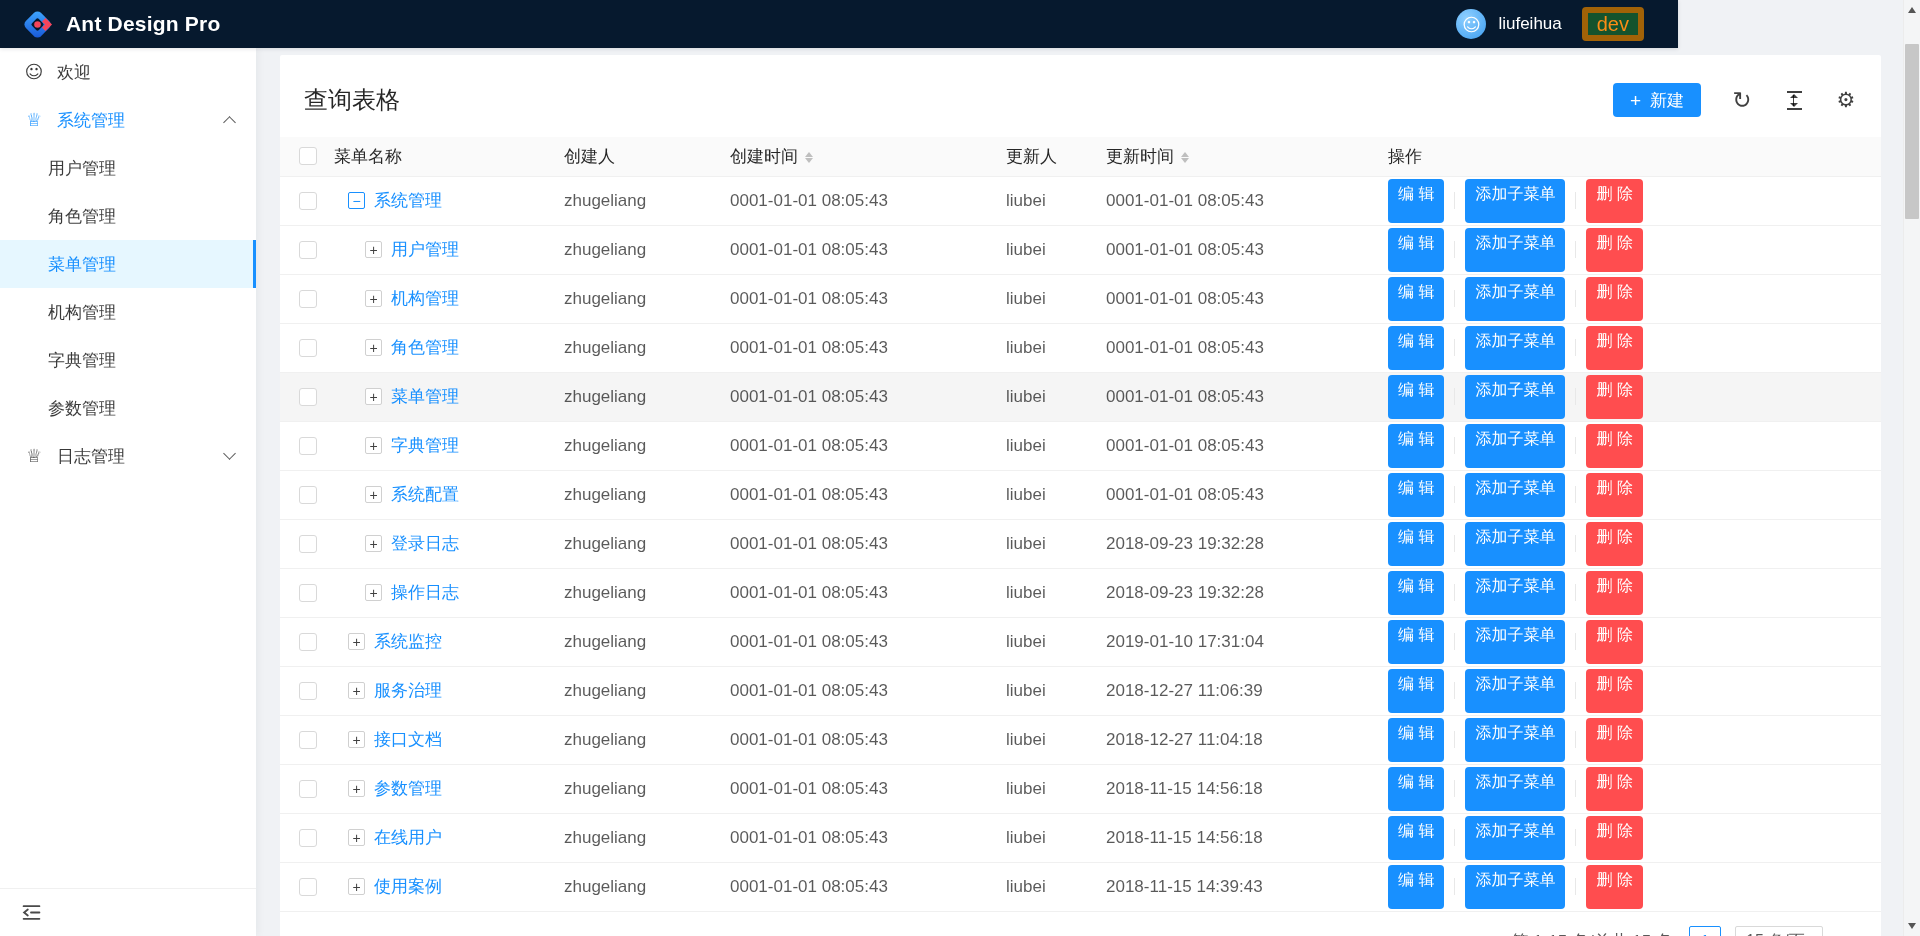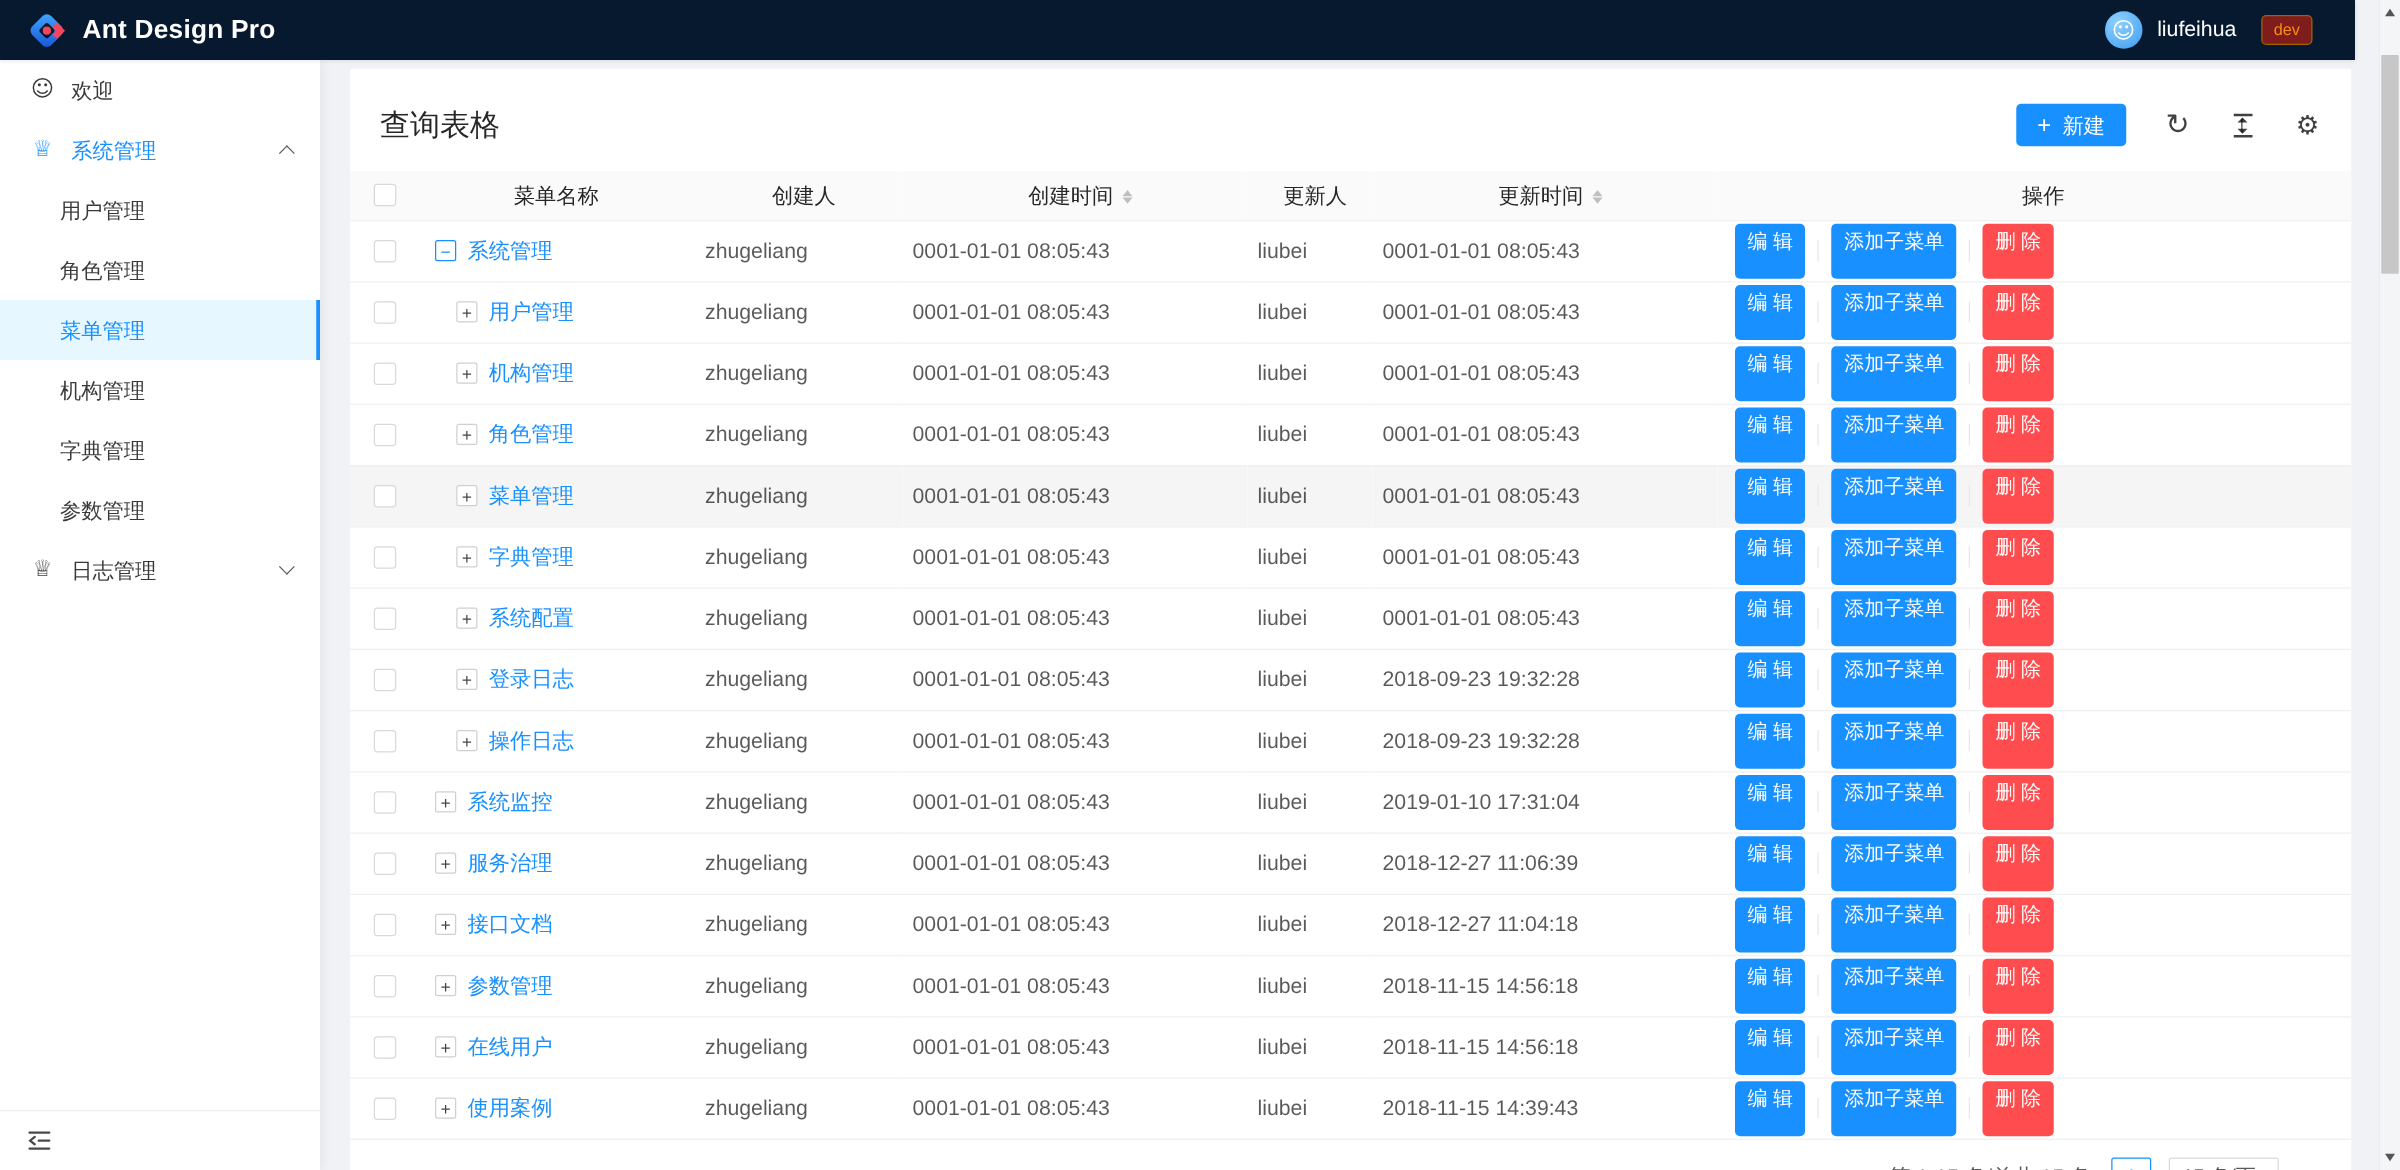--- a/index.html
+++ b/index.html
@@ -1,26 +1,26 @@
 <!DOCTYPE html>
 <html><head>
 <meta charset="utf-8">
 <style>
   *{box-sizing:border-box;margin:0;padding:0}
   html,body{width:1920px;height:936px;overflow:hidden}
   body{background:#f0f2f5;font-family:"Liberation Sans","DejaVu Sans",sans-serif;position:relative}
 
   
-  .app-header{position:absolute;top:0;left:0;width:1884px;height:48px;background:#06192e;display:flex;align-items:center;justify-content:space-between;z-index:5;box-shadow:0 1px 4px rgba(0,21,41,.12)}
+  .app-header{position:absolute;top:0;left:0;width:1678px;height:48px;background:#06192e;display:flex;align-items:center;justify-content:space-between;z-index:5;box-shadow:0 1px 4px rgba(0,21,41,.12)}
   .brand{display:flex;align-items:center;gap:13px;padding-left:22px}
   .brand-title{color:#fff;font-size:21px;font-weight:700;letter-spacing:.2px}
   .header-right{display:flex;align-items:center;gap:12px;padding-right:34px;height:48px}
   .avatar{width:30px;height:30px;border-radius:50%;background:radial-gradient(circle at 35% 30%,#8fd0ff,#3d9df0);color:#fff;display:flex;align-items:center;justify-content:center;font-family:"DejaVu Sans",sans-serif;font-size:18px}
   .user-name{color:#fff;font-size:17px}
-  .env-tag{margin-left:8px;background:#7f1d1d;border:1px solid #a16207;color:#fa8c16;font-size:13px;padding:1px 9px;border-radius:4px;line-height:20px}
+  .env-tag{margin-left:8px;background:#14532d;border:6px solid #a16207;color:#fa8c16;font-size:20px;padding:1px 9px;border-radius:4px;line-height:20px}
 
   
   .sider{position:absolute;top:48px;left:0;bottom:0;width:256px;background:#fff;box-shadow:2px 0 8px rgba(29,35,41,.05);z-index:3}
   .menu-item{height:48px;display:flex;align-items:center;font-size:17px;color:rgba(0,0,0,.78);cursor:pointer;position:relative}
   .menu-item.top{padding-left:24px;gap:13px}
   .menu-item.sub{padding-left:48px}
   .micon{font-family:"DejaVu Sans",sans-serif;font-size:18px;width:20px;text-align:center;line-height:1}
   .menu-item.active-title{color:#1890ff}
   .menu-item.active-title .micon{color:#1890ff}
   .menu-item.selected{background:#e6f7ff;color:#1890ff}
@@ -40,21 +40,21 @@
   .btn-new .plus{font-size:19px;font-weight:400;line-height:1}
   .tool-icon{margin-left:30px;color:rgba(0,0,0,.75);cursor:pointer;display:flex;align-items:center;justify-content:center;width:22px;height:22px}
   .glyph-icon{font-family:"DejaVu Sans",sans-serif;font-size:21px;line-height:1}
   .density-icon{width:15px;height:19px;border-top:2px solid rgba(0,0,0,.75);border-bottom:2px solid rgba(0,0,0,.75);position:relative}
   .density-icon::before{content:"";position:absolute;left:6px;top:2px;bottom:2px;width:1.8px;background:rgba(0,0,0,.75)}
   .density-icon::after{content:"";position:absolute;left:3.2px;top:1px;border-left:4.4px solid transparent;border-right:4.4px solid transparent;border-bottom:4.4px solid rgba(0,0,0,.75)}
   .density-icon .dn{position:absolute;left:3.2px;bottom:1px;border-left:4.4px solid transparent;border-right:4.4px solid transparent;border-top:4.4px solid rgba(0,0,0,.75)}
 
   
   table{width:100%;border-collapse:collapse;table-layout:fixed}
-  thead th{background:#fafafa;height:39px;font-size:17px;font-weight:500;color:rgba(0,0,0,.85);text-align:center;border-bottom:1px solid #f0f0f0;padding:0 0 0 8px;white-space:nowrap}
+  thead th{background:#fafafa;height:39px;font-size:17px;font-weight:500;color:rgba(0,0,0,.85);text-align:left;border-bottom:1px solid #f0f0f0;padding:0 0 0 8px;white-space:nowrap}
   th.c-sel{padding:0}
   th.c-name{padding-left:10px}
   th.c-act{padding-left:14px}
   tbody td{height:49px;border-bottom:1px solid #f0f0f0;font-size:17px;color:rgba(0,0,0,.65);padding:0 0 0 8px;white-space:nowrap;overflow:hidden}
   tbody td.c-sel{padding:0}
   tbody td.c-name{padding-left:24px}
   tbody td.c-act{padding-left:14px}
   tr.hover td{background:#f5f5f5}
   .checkbox{width:18px;height:18px;border:1.5px solid #d9d9d9;border-radius:3px;background:#fff;margin-left:19px;cursor:pointer}
   .sorter{display:inline-flex;flex-direction:column;margin-left:7px;vertical-align:middle;gap:1.5px}

